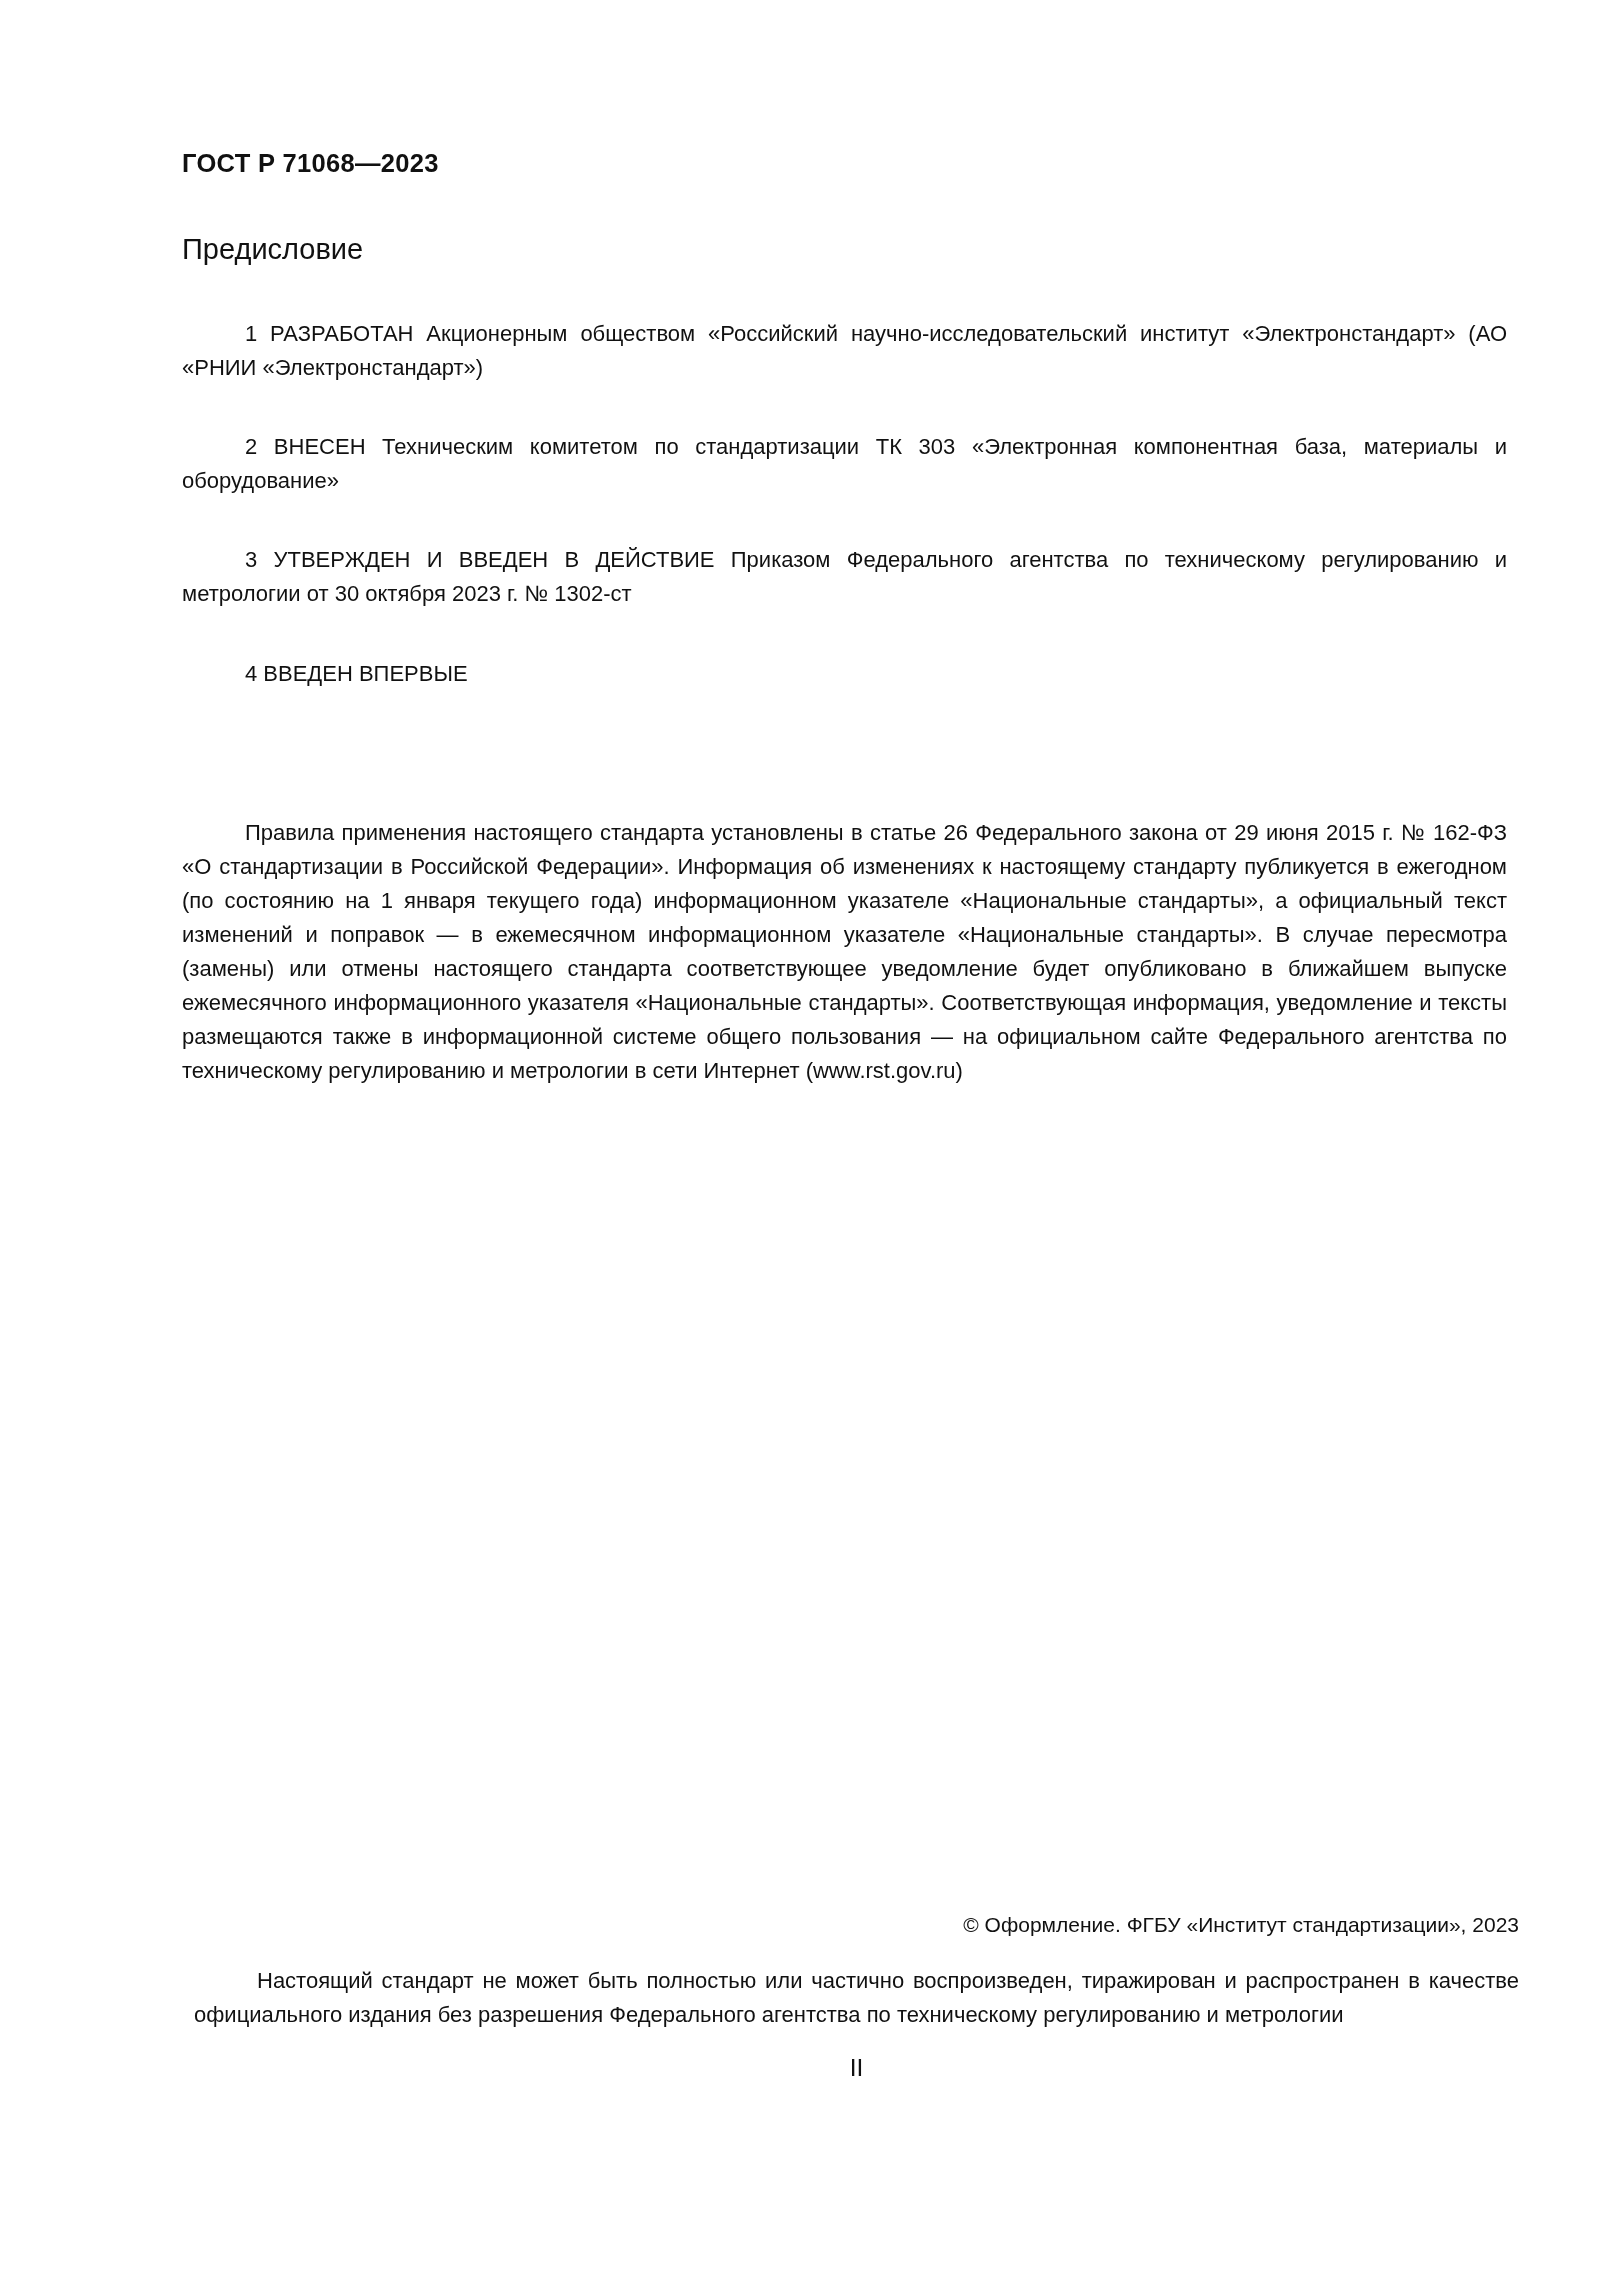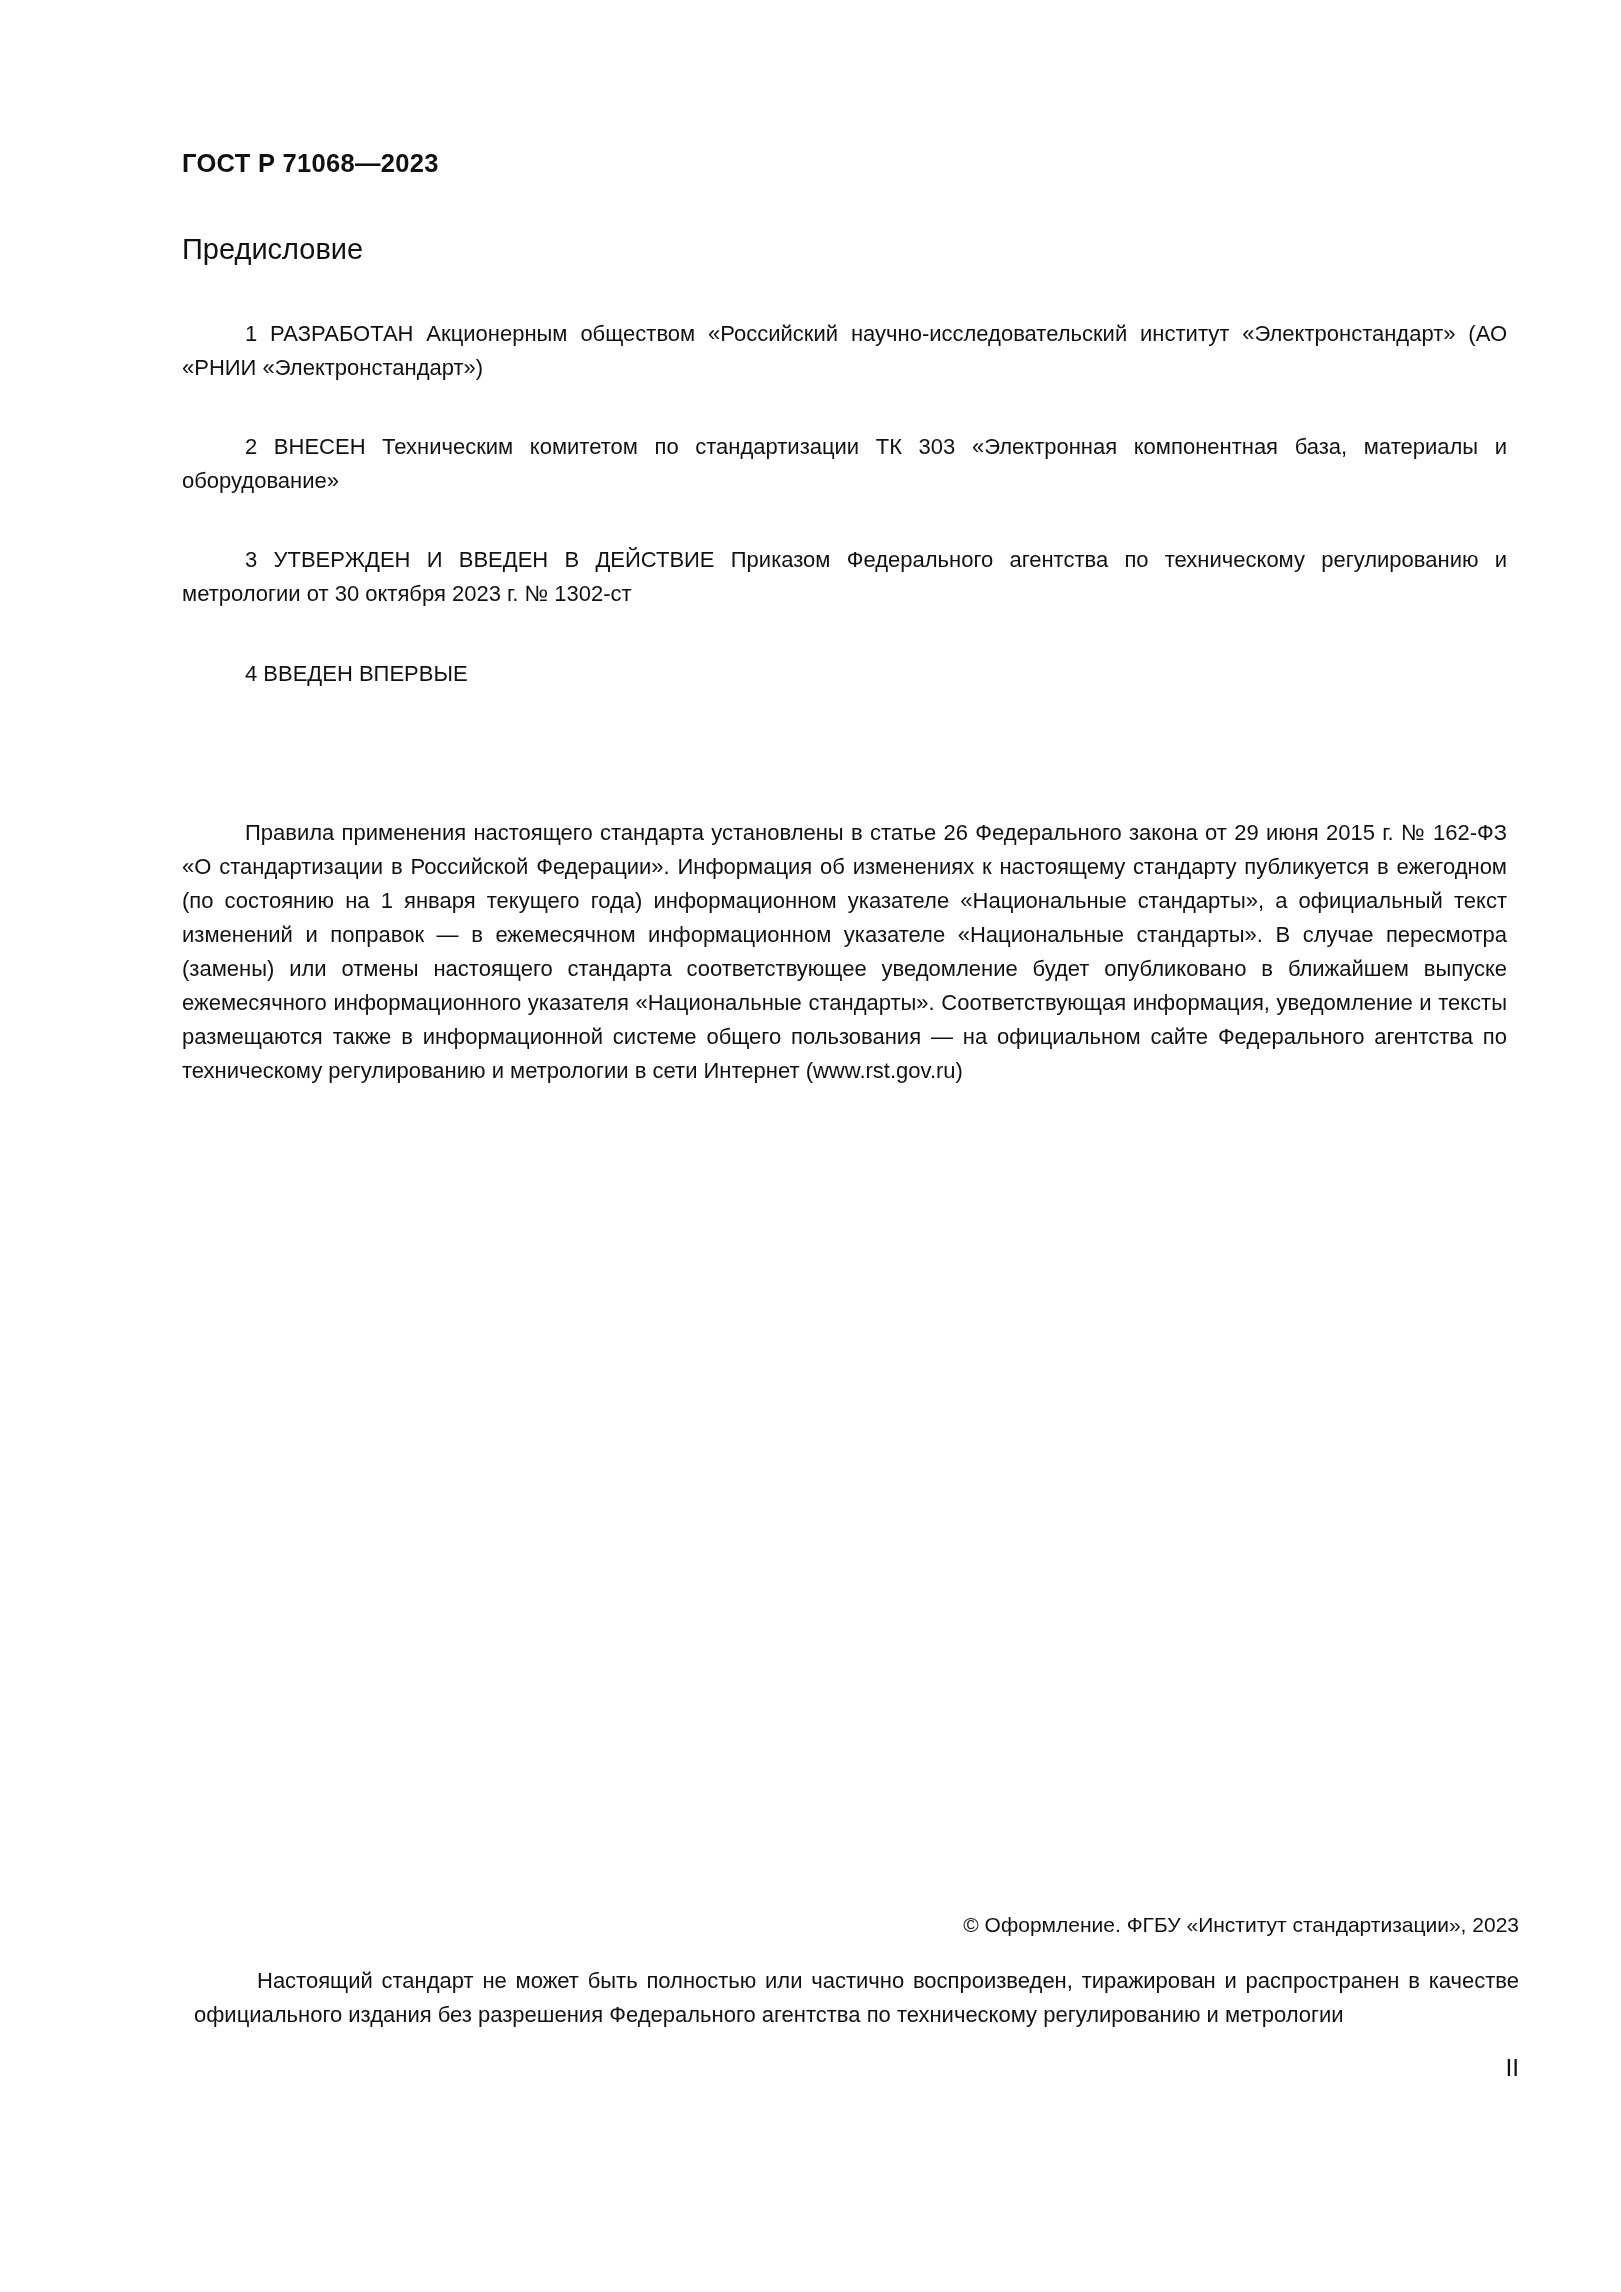--- a/index.html
+++ b/index.html
@@ -53,21 +53,21 @@
   .copyright {
     font-size: 21px;
     text-align: right;
   }
   .notice {
     margin-top: 27px;
   }
   .page-number {
     font-size: 24.5px;
     margin-top: 21.6px;
-    text-align: right;
+    text-align: center;
   }
 </style>
 </head>
 <body>
 
 <div class="page">
   <div class="content">
     <div class="doc-code">ГОСТ Р 71068—2023</div>
     <div class="title">Предисловие</div>
     <p class="para first-para">1 РАЗРАБОТАН Акционерным обществом «Российский научно-исследовательский институт «Электронстандарт» (АО «РНИИ «Электронстандарт»)</p>

